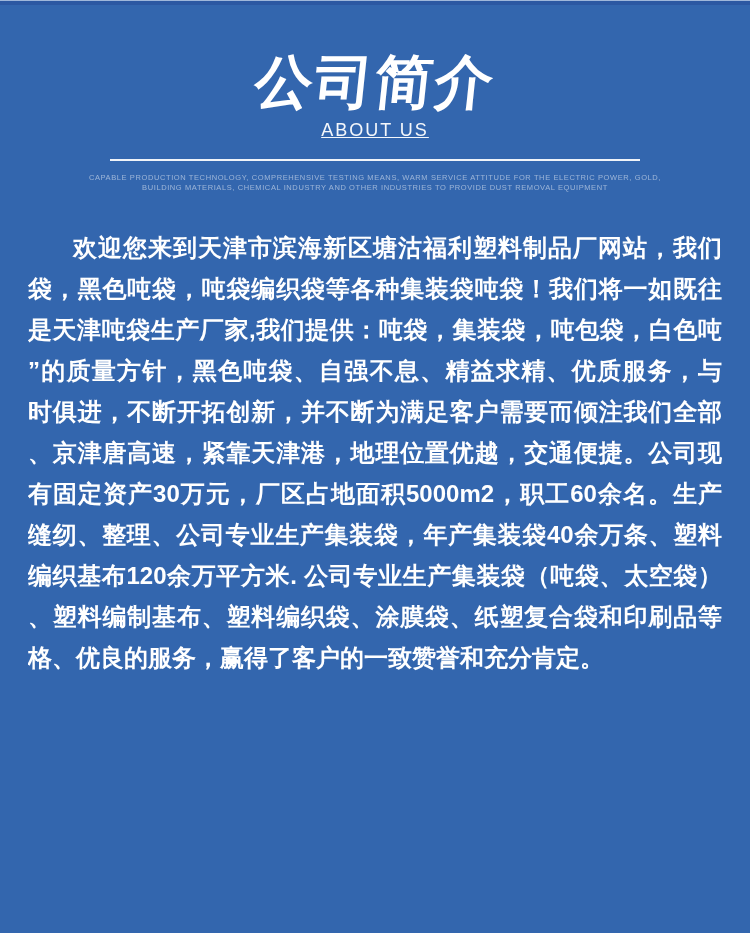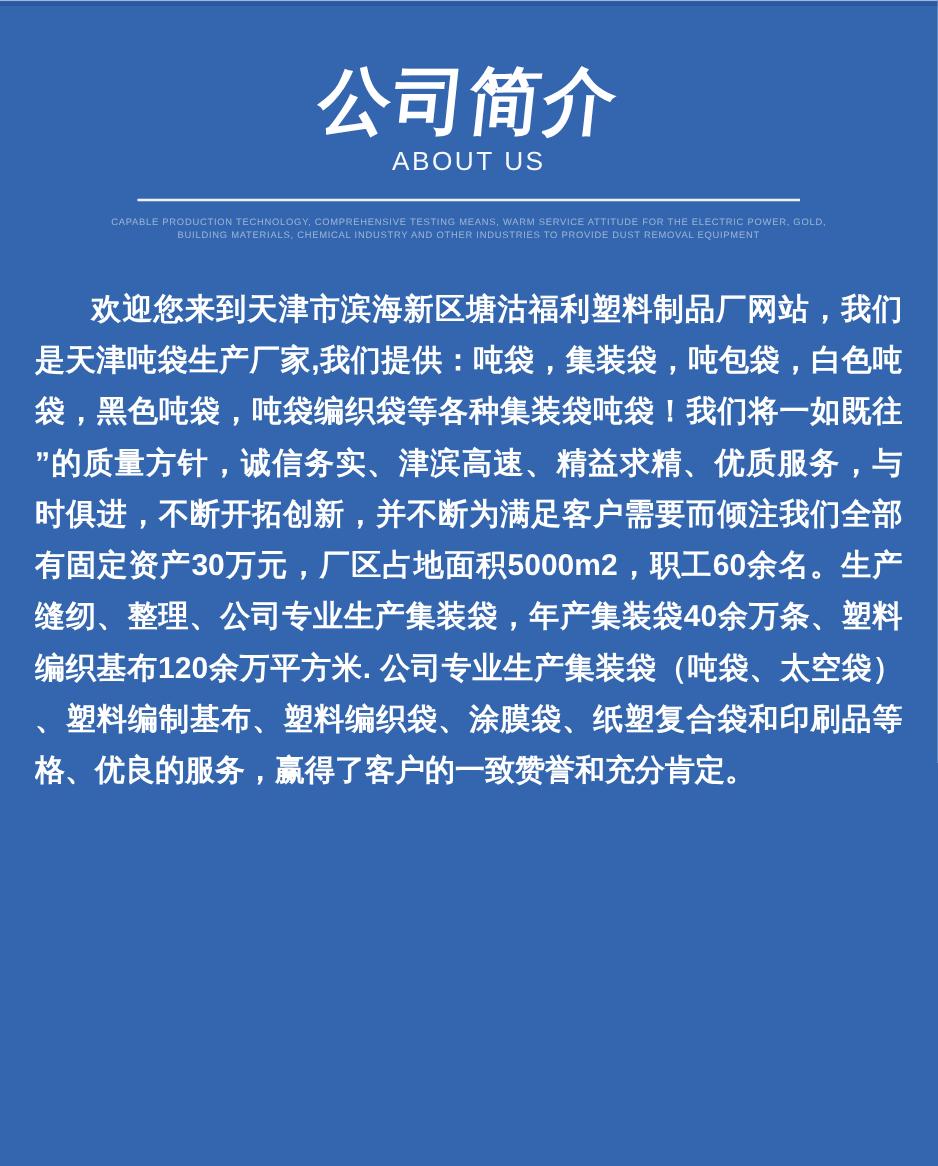--- a/index.html
+++ b/index.html
@@ -17,25 +17,26 @@
     margin:46px 0 0 0;
     font-size:58px;
     line-height:62px;
     font-weight:800;
     color:#ffffff;
     letter-spacing:2px;
     transform:skewX(-6deg);
   }
   .hero-sub{
     margin-top:5px;
-    font-size:21px;
+    font-size:18px;
     line-height:24px;
     font-weight:400;
     color:rgba(255,255,255,0.95);
     letter-spacing:2px;
+    text-decoration:underline;
   }
   .divider{
     width:530px;height:2px;
     margin:17px auto 0 auto;
     background:rgba(255,255,255,0.92);
   }
   .tagline{
     margin:12px auto 0 auto;
     max-width:596px;
     font-size:7.5px;
@@ -74,23 +75,24 @@
 
   <div class="hero">
     <div class="hero-title">公司简介</div>
     <div class="hero-sub">ABOUT US</div>
     <div class="divider"></div>
     <div class="tagline">CAPABLE PRODUCTION TECHNOLOGY, COMPREHENSIVE TESTING MEANS, WARM SERVICE ATTITUDE FOR THE ELECTRIC POWER, GOLD, BUILDING MATERIALS, CHEMICAL INDUSTRY AND OTHER INDUSTRIES TO PROVIDE DUST REMOVAL EQUIPMENT</div>
   </div>
 
   <div class="intro">
       <div class="line first">欢迎您来到天津市滨海新区塘沽福利塑料制品厂网站，我们</div>
+      <div class="line">袋，黑色吨袋，吨袋编织袋等各种集装袋吨袋！我们将一如既往</div>
       <div class="line">是天津吨袋生产厂家,我们提供：吨袋，集装袋，吨包袋，白色吨</div>
-      <div class="line">袋，黑色吨袋，吨袋编织袋等各种集装袋吨袋！我们将一如既往</div>
-      <div class="line">”的质量方针，诚信务实、津滨高速、精益求精、优质服务，与</div>
+      <div class="line">”的质量方针，黑色吨袋、自强不息、精益求精、优质服务，与</div>
       <div class="line">时俱进，不断开拓创新，并不断为满足客户需要而倾注我们全部</div>
+      <div class="line">、京津唐高速，紧靠天津港，地理位置优越，交通便捷。公司现</div>
       <div class="line">有固定资产30万元，厂区占地面积5000m2，职工60余名。生产</div>
       <div class="line">缝纫、整理、公司专业生产集装袋，年产集装袋40余万条、塑料</div>
       <div class="line">编织基布120余万平方米. 公司专业生产集装袋（吨袋、太空袋）</div>
       <div class="line">、塑料编制基布、塑料编织袋、涂膜袋、纸塑复合袋和印刷品等</div>
       <div class="line last">格、优良的服务，赢得了客户的一致赞誉和充分肯定。</div>
     </div>
 </div>
 
 </body></html>

